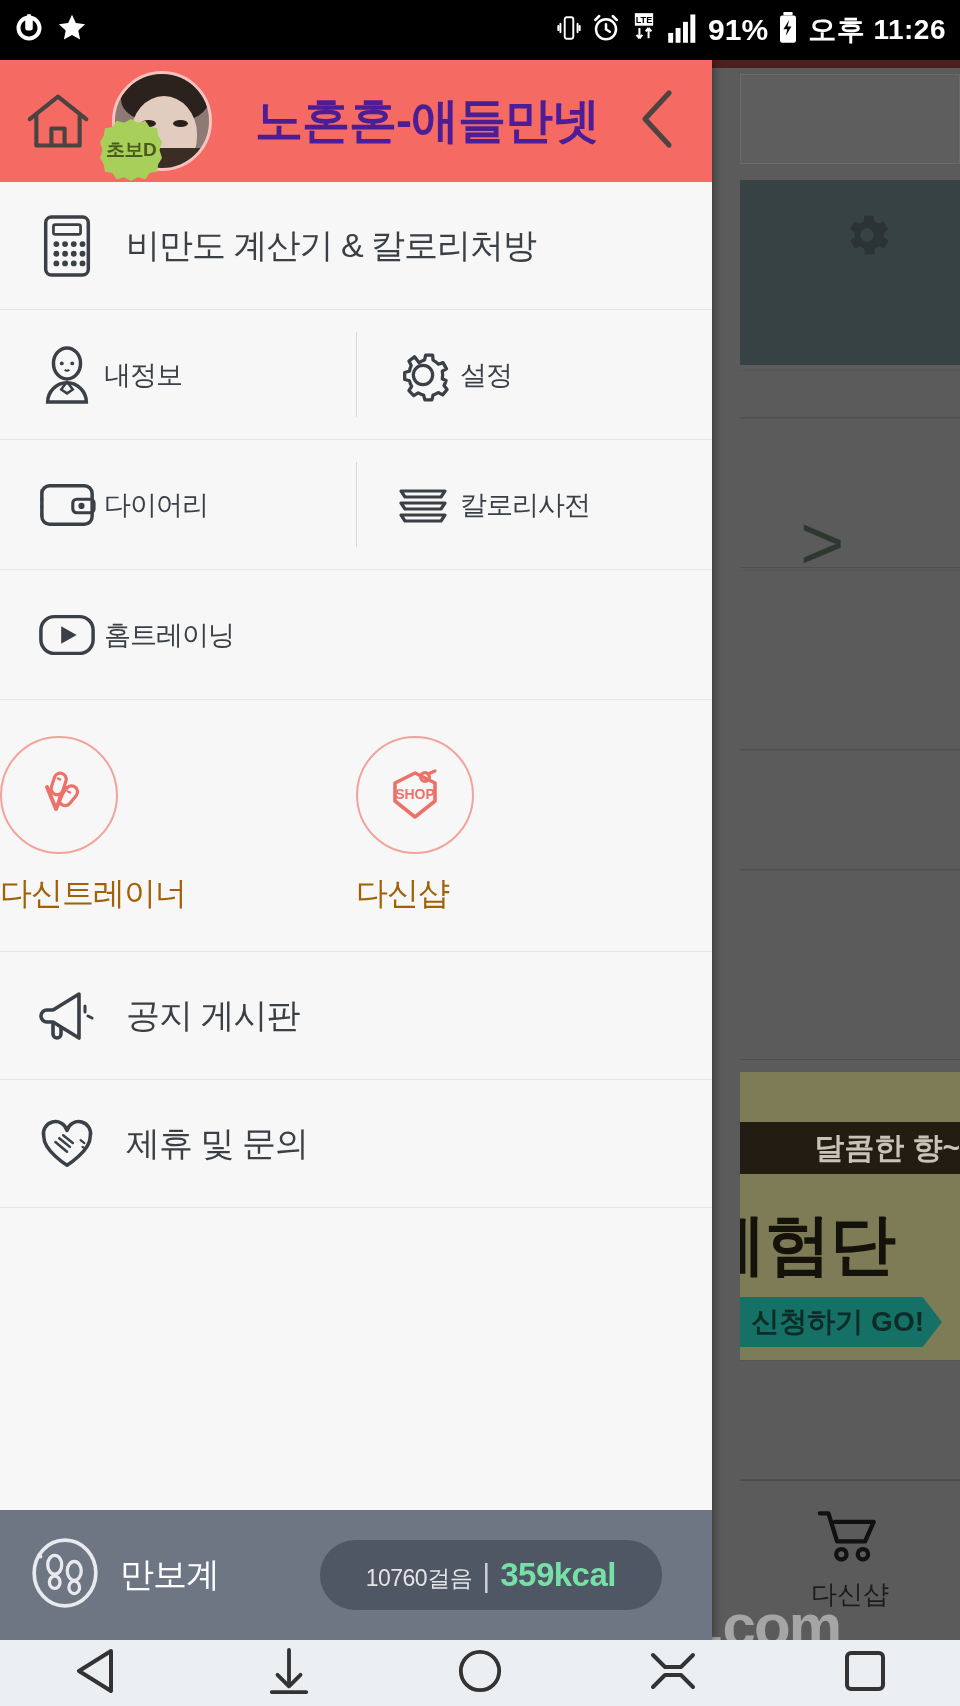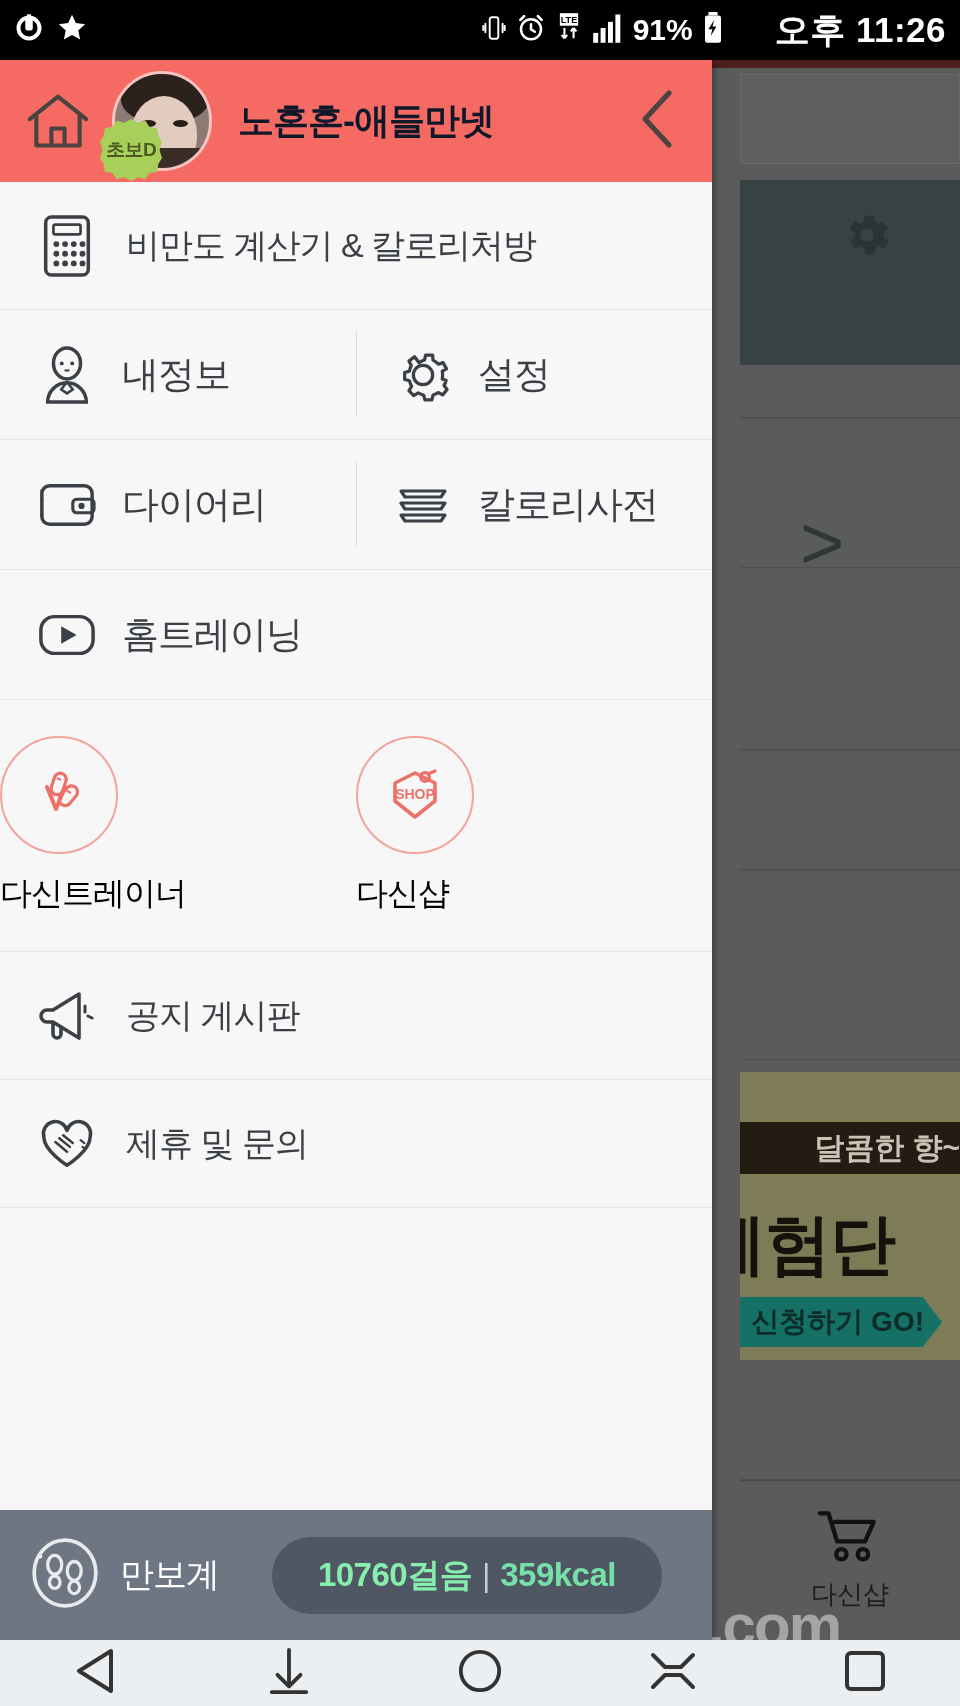--- a/index.html
+++ b/index.html
@@ -13,21 +13,21 @@
 
   
   .statusbar {
     position: absolute; top: 0; left: 0; width: 960px; height: 60px;
     background: #000; color: #fff;
     display: flex; align-items: center; padding: 0 14px;
   }
   .sb-left { display: flex; align-items: center; gap: 12px; }
   .sb-right { margin-left: auto; display: flex; align-items: center; gap: 9px; }
   .sb-icn { display: block; }
-  .sb-text { font-size: 35px; font-weight: bold; letter-spacing: .5px; margin-left: 42px; }
+  .sb-text { font-size: 28px; font-weight: bold; letter-spacing: .5px; }
   .sb-pct { font-size: 30px; font-weight: bold; }
 
   
   .bg-app {
     position: absolute; top: 60px; left: 0; width: 960px; height: 1580px;
     background: #5b5b5b; overflow: hidden;
   }
   .bg-topbar { position: absolute; top: 0; left: 0; right: 0; height: 8px; background: #4d1f1d; }
   .bg-card1 { position: absolute; top: 14px; left: 740px; right: 0; height: 90px;
     background: #5e5e5e; border: 1px solid #6a6a6a; }
@@ -85,60 +85,60 @@
   .av-shoulder { position: absolute; bottom: -6px; left: 0; width: 100px; height: 26px;
     background: #3a2d26; }
   .badge {
     position: absolute; left: -12px; bottom: -10px; width: 62px; height: 62px;
     display: flex; align-items: center; justify-content: center;
   }
   .badge-bg { position: absolute; inset: 0; background: #a8cf5a; 
     clip-path: polygon(50% 0%,61% 6%,73% 3%,80% 13%,92% 15%,94% 27%,100% 37%,96% 50%,100% 63%,94% 73%,92% 85%,80% 87%,73% 97%,61% 94%,50% 100%,39% 94%,27% 97%,20% 87%,8% 85%,6% 73%,0% 63%,4% 50%,0% 37%,6% 27%,8% 15%,20% 13%,27% 3%,39% 6%);
   }
   .badge-txt { position: relative; font-size: 19px; color: #4c5a22; font-weight: bold; letter-spacing: -.5px; }
-  .dr-name { margin-left: 26px; font-size: 36px; font-weight: bold; color: #0f172a; letter-spacing: -1px; }
+  .dr-name { margin-left: 43px; font-size: 48px; font-weight: bold; color: #4c1d95; letter-spacing: -1px; }
   .dr-back { position: absolute; right: 34px; top: 50%; transform: translateY(-50%); }
 
   
   .row {
     display: flex; align-items: center; height: 128px; padding-left: 30px;
     border-bottom: 1px solid #e6e6e6; background: #f7f7f7;
   }
   .row .ico { width: 74px; display: flex; align-items: center; justify-content: center; }
   .row .lbl { margin-left: 22px; font-size: 34px; color: #3b4046; letter-spacing: -1px; }
 
   .row2 { display: flex; height: 130px; border-bottom: 1px solid #e6e6e6; background: #f7f7f7; }
   .half { flex: 1; display: flex; align-items: center; padding-left: 30px; position: relative; }
   .half + .half::before {
     content: ""; position: absolute; left: 0; top: 22px; bottom: 22px; width: 1px; background: #d8d8d8;
   }
   .half .ico { width: 74px; display: flex; align-items: center; justify-content: center; }
-  .half .lbl { margin-left: 18px; font-size: 37px; color: #3b4046; letter-spacing: -1px; }
+  .half .lbl { font-size: 27px; color: #3b4046; letter-spacing: -1px; }
 
   
   .promo { display: flex; height: 252px; border-bottom: 1px solid #e6e6e6; background: #f7f7f7;
     align-items: center; }
   .promo-cell { flex: 1; display: flex; flex-direction: column; gap: 18px; }
   .promo-circle {
     width: 118px; height: 118px; border-radius: 50%; border: 2px solid #f2a39c;
     display: flex; align-items: center; justify-content: center;
   }
-  .promo-lbl { font-size: 32px; color: #000000; letter-spacing: -1px; }
+  .promo-lbl { font-size: 32px; color: #a16207; letter-spacing: -1px; }
 
   
   .pedo {
     height: 130px; background: #6e7684; display: flex; align-items: center; padding: 0 28px;
     flex-shrink: 0;
   }
   .pedo .lbl { margin-left: 18px; font-size: 34px; color: #fff; letter-spacing: -1px; }
   .pedo-pill {
     margin-left: auto; margin-right: 22px; background: #4f5664; border-radius: 42px;
     padding: 16px 46px; display: flex; align-items: baseline; gap: 10px;
   }
-  .pedo-steps { font-size: 33px; color: #86efac; font-weight: bold; letter-spacing: -.5px; }
+  .pedo-steps { font-size: 23px; color: #e5e5e5; font-weight: normal; letter-spacing: -.5px; }
   .pedo-sep { font-size: 31px; color: #c9cdd5; }
   .pedo-kcal { font-size: 33px; color: #76e0a8; font-weight: bold; letter-spacing: -.5px; }
 
   
   .navbar {
     position: absolute; bottom: 0; left: 0; width: 960px; height: 66px;
     background: #eceff1; display: flex; align-items: center; justify-content: space-around;
   }
   .wm { position: absolute; bottom: 46px; right: 120px; font-size: 60px; font-weight: bold;
     color: rgba(255,255,255,.45); letter-spacing: -2px; pointer-events: none; }

